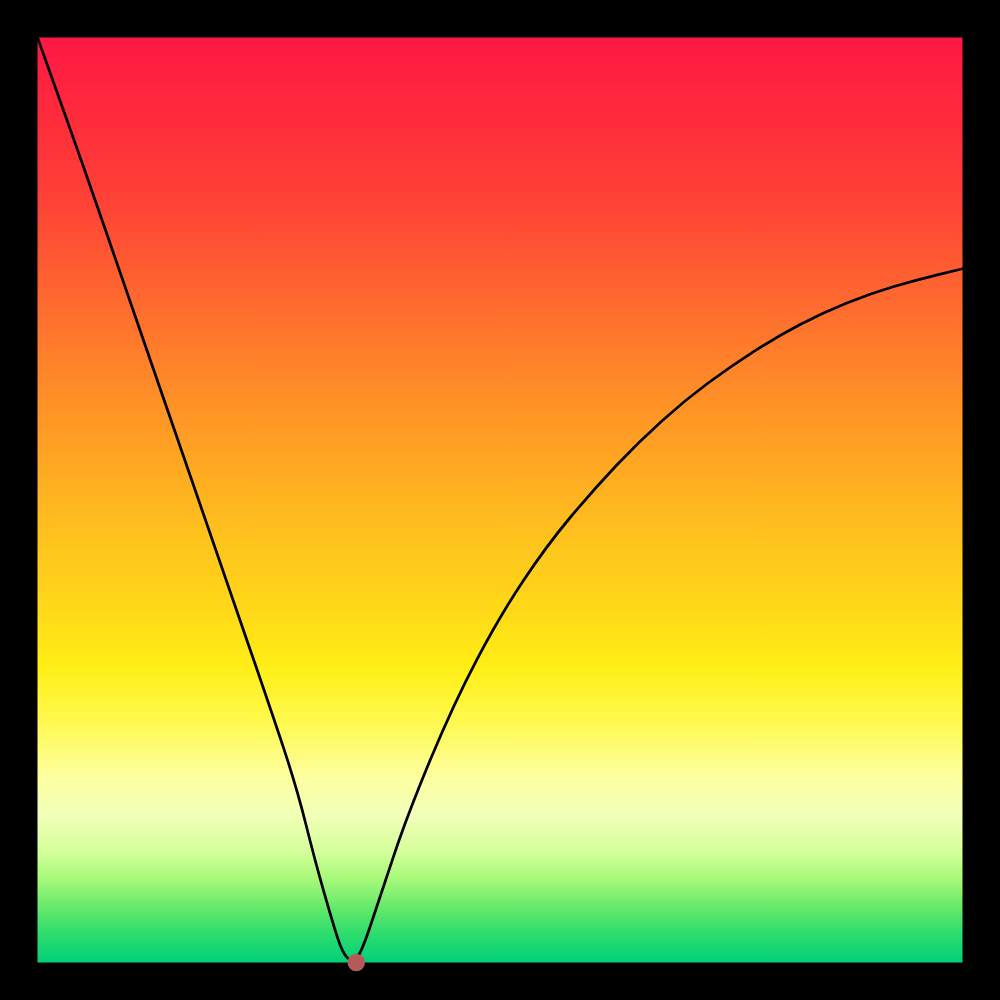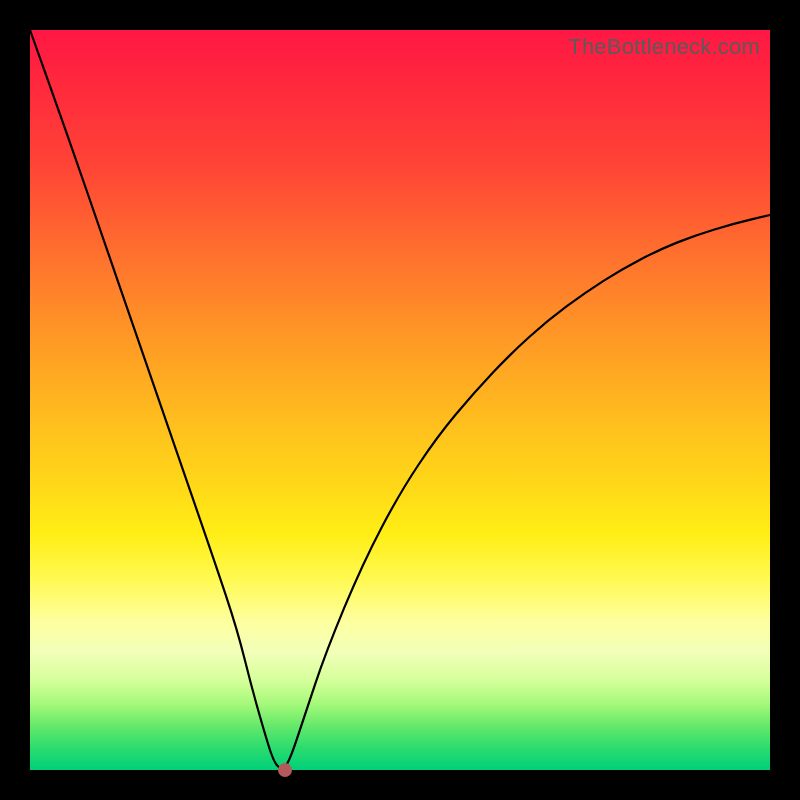--- a/index.html
+++ b/index.html
@@ -74,19 +74,18 @@
     border-radius: 50%;
     background: #b45a5a;
     transform: translate(-50%, -50%);
   }
 </style>
 </head>
 <body>
 
 <div class="frame">
   <div class="plot-area">
-    <div class="watermark">TheBottleneck.com</div>
     <svg class="curve" viewBox="0 0 740 740" preserveAspectRatio="none">
       <path id="curve-path" d="M 0.00 0.00 Q 0.00 0.00 18.50 51.80 Q 37.00 103.60 55.50 157.25 Q 74.00 210.90 92.50 264.55 Q 111.00 318.20 129.50 371.85 Q 148.00 425.50 166.50 479.15 Q 185.00 532.80 196.10 566.10 Q 207.20 599.40 214.60 629.00 Q 222.00 658.60 229.40 684.50 Q 236.80 710.40 240.50 721.50 Q 244.20 732.60 247.90 736.30 Q 251.60 740.00 255.30 736.30 Q 259.00 732.60 266.40 710.40 Q 273.80 688.20 284.90 654.90 Q 296.00 621.60 314.50 577.20 Q 333.00 532.80 351.50 497.65 Q 370.00 462.50 388.50 434.75 Q 407.00 407.00 425.50 384.80 Q 444.00 362.60 462.50 342.99 Q 481.00 323.38 499.50 306.73 Q 518.00 290.08 536.50 276.39 Q 555.00 262.70 573.50 250.86 Q 592.00 239.02 610.50 229.40 Q 629.00 219.78 647.50 212.38 Q 666.00 204.98 684.50 199.43 Q 703.00 193.88 721.50 189.44 T 740.00 185.00"></path>
     </svg>
     <div class="marker" id="marker" style="left: 255.3px; top: 740px; background: rgb(180, 90, 90);"></div>
   </div>
 </div>
 
 </body></html>

